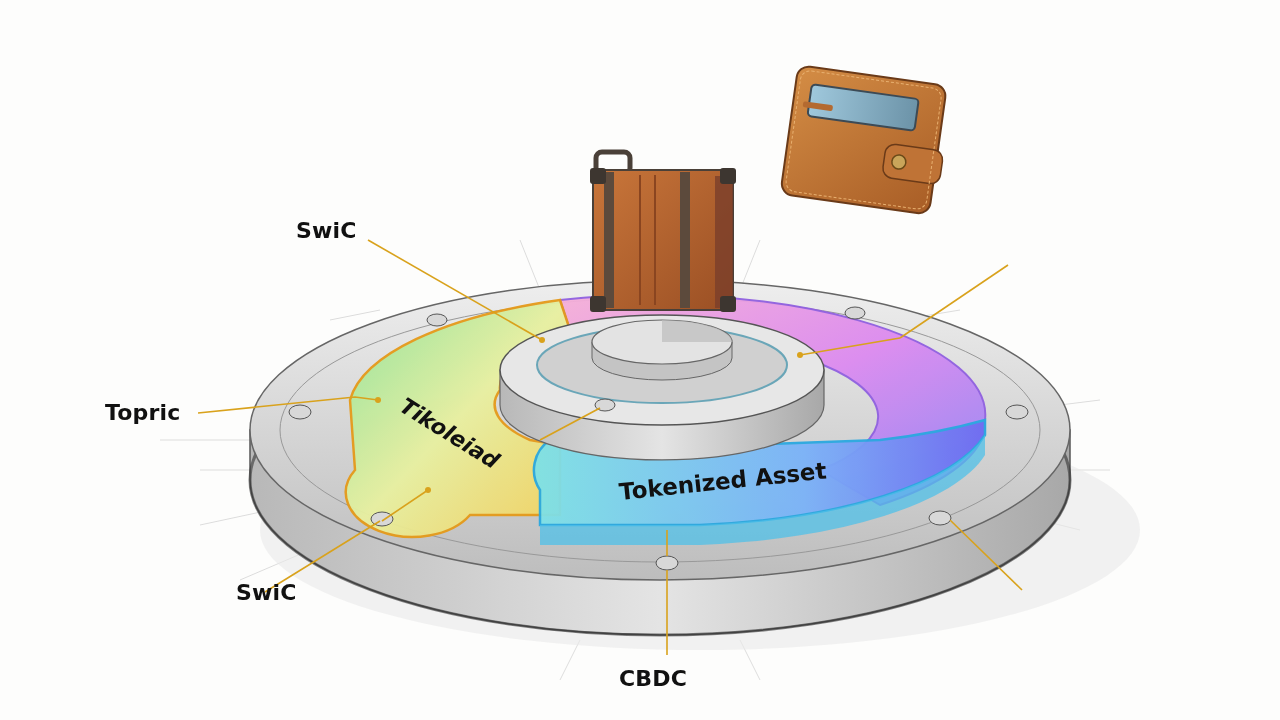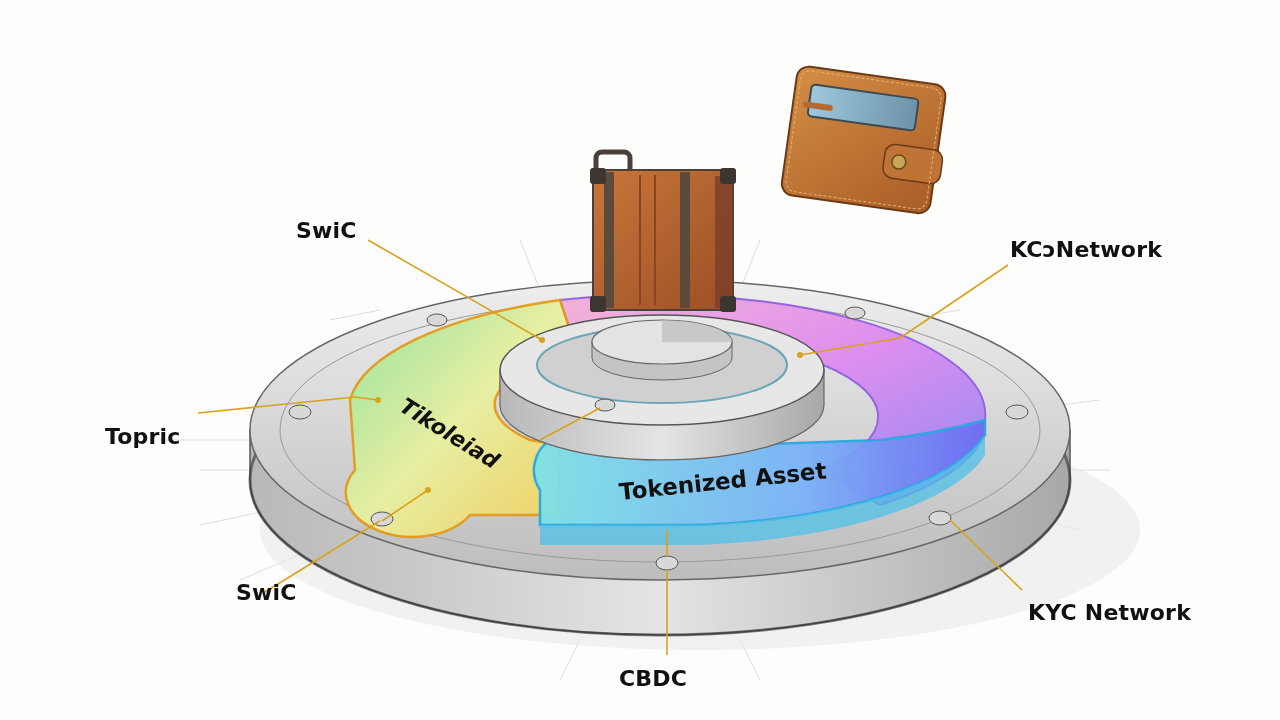--- a/index.html
+++ b/index.html
@@ -161,18 +161,16 @@
       <rect x="806" y="92" width="108" height="32" rx="4" fill="url(#gScreen)" stroke="#3c4a55" stroke-width="2"></rect>
       <rect x="800" y="110" width="30" height="6" rx="2" fill="#b46a30"></rect>
       <rect x="888" y="140" width="58" height="34" rx="10" fill="#bf7336" stroke="#6a3a18" stroke-width="1.5"></rect>
       <circle cx="903" cy="157" r="7" fill="#c9a55a" stroke="#6a4a18" stroke-width="1.5"></circle>
       <rect x="794" y="79" width="142" height="122" rx="10" fill="none" stroke="#e8b070" stroke-width="1" stroke-dasharray="3,2"></rect>
     </g>
   </svg>
 
   
   <div class="label" style="left:296px; top:218px;">SwiC</div>
-  <div class="label" style="left:1010px; top:237px;">KCɔNetwork</div>
-  <div class="label" style="left:105px; top:400px;margin-top:24px;">Topric</div>
+  <div class="label" style="left:105px; top:400px;">Topric</div>
   <div class="label" style="left:236px; top:580px;text-align:right;">SwiC</div>
-  <div class="label" style="left:1028px; top:600px;">KYC Network</div>
   <div class="label" style="left:619px; top:666px;">CBDC</div>
 </div>
 
 </body></html>

